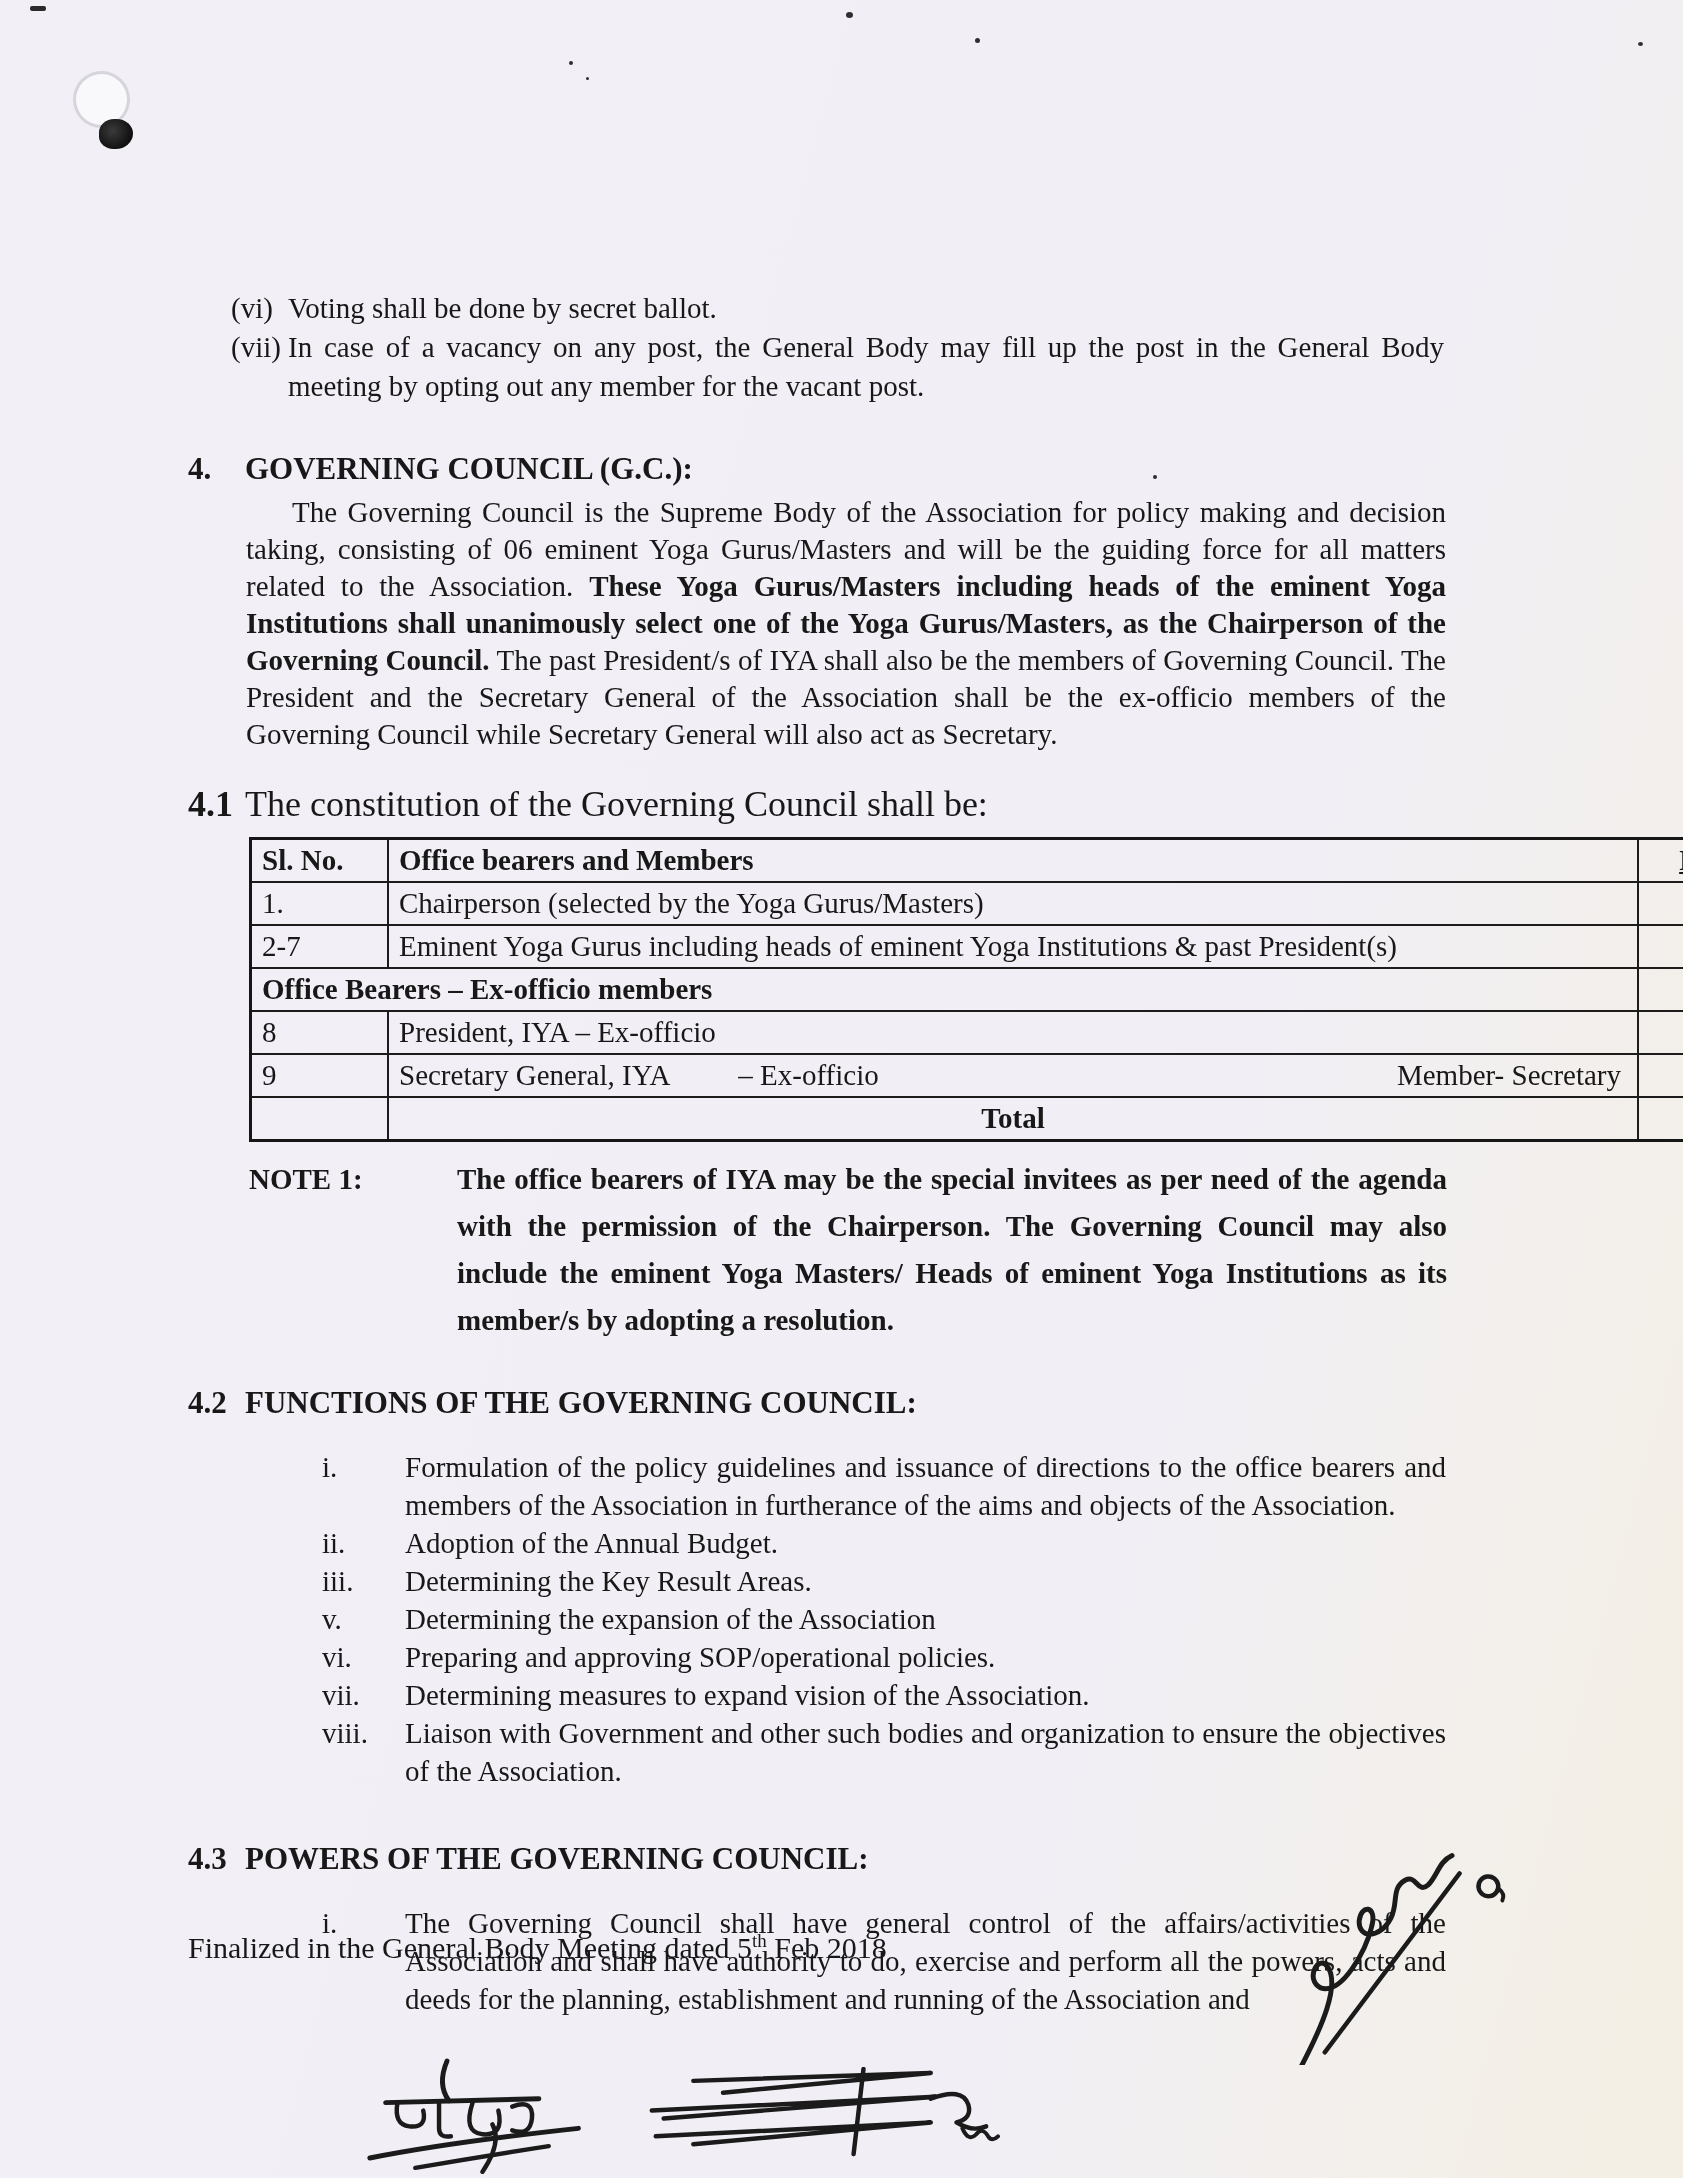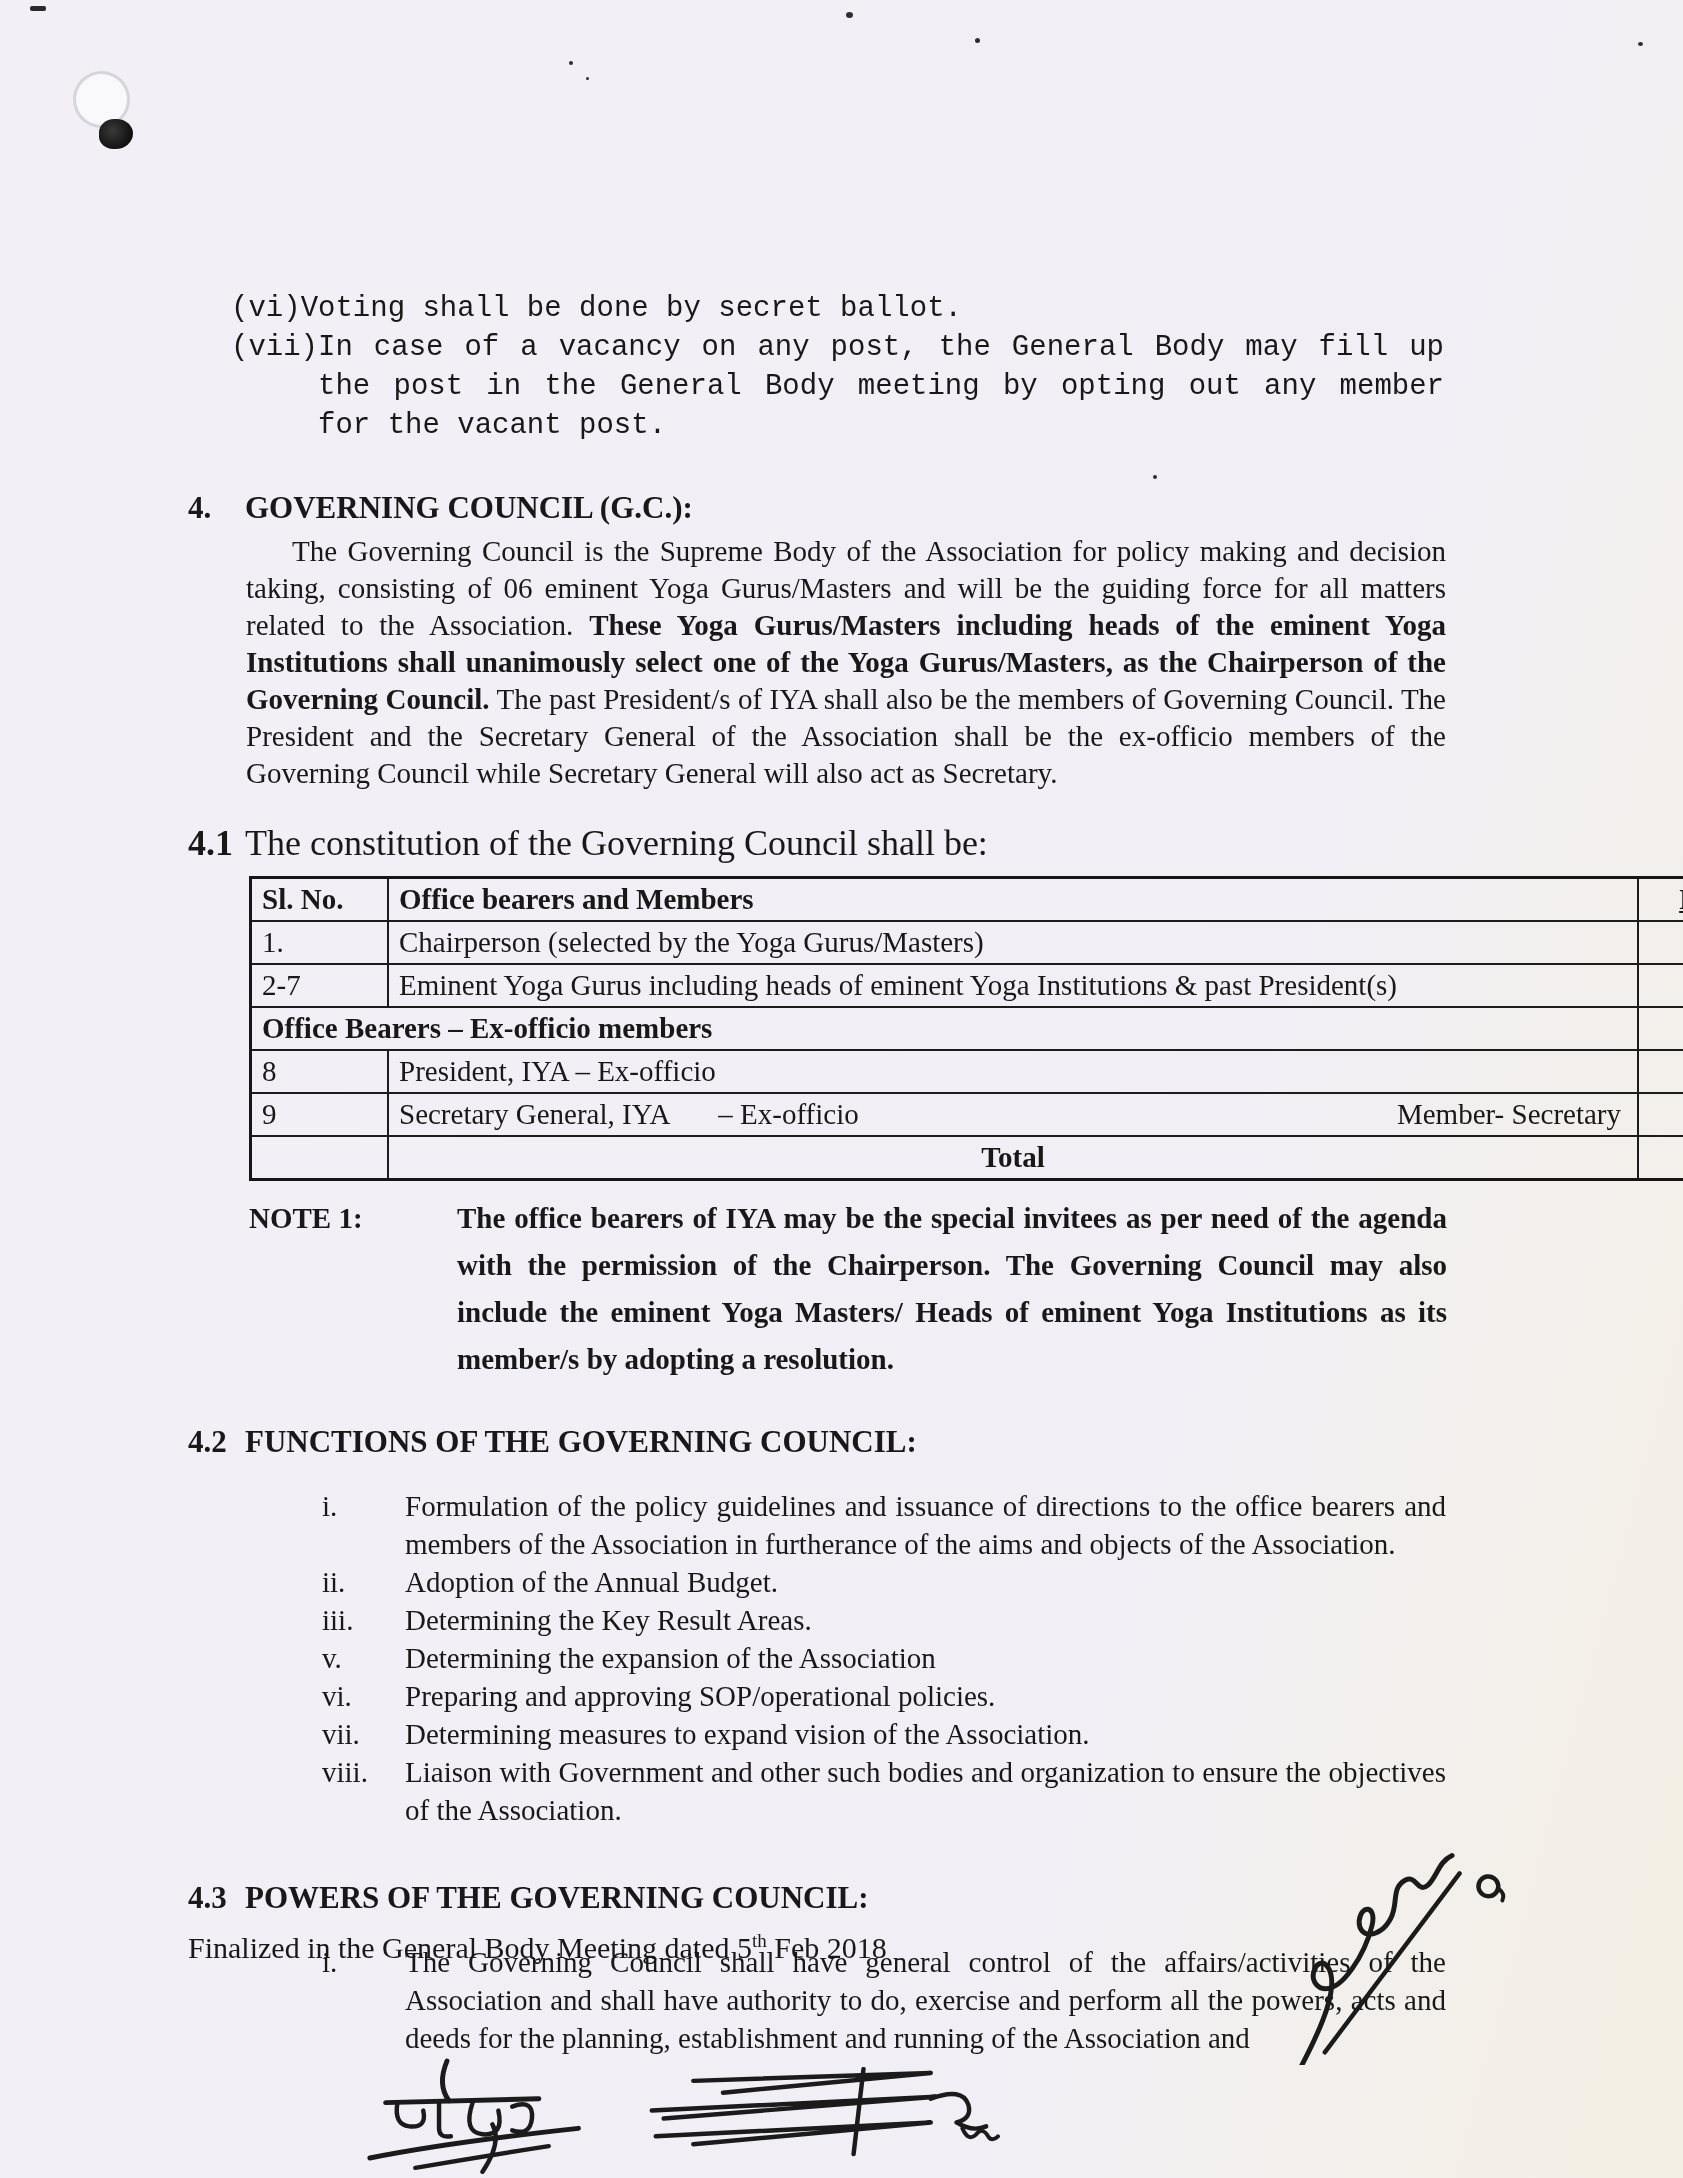--- a/index.html
+++ b/index.html
@@ -14,21 +14,21 @@
   
   .corner-dash{position:absolute;left:30px;top:6px;width:16px;height:5px;background:#2a2a2a;border-radius:2px;}
   .punch-hole{position:absolute;left:73px;top:71px;width:51px;height:51px;border-radius:50%;
     border:3px solid rgba(150,148,160,0.35);background:rgba(255,255,255,0.5);}
   .punch-dot{position:absolute;left:99px;top:119px;width:34px;height:30px;border-radius:48% 52% 55% 45%;
     background:radial-gradient(circle at 40% 40%,#3a3a3a,#101010 70%);}
   .speck{position:absolute;background:#2e2e2e;border-radius:50%;}
 
   .content{position:absolute;top:289px;left:0;width:1683px;}
 
-  .roman-item{display:flex;margin-left:231px;width:1213px;font-size:29px;line-height:39px;font-family:Liberation Mono, monospace;}
+  .roman-item{display:flex;margin-left:231px;width:1213px;font-size:29px;line-height:39px;}
   .roman-label{flex:none;min-width:57px;}
   .roman-text{flex:1;text-align:justify;}
 
   .sec-head{margin:40px 0 0 188px;font-size:31px;font-weight:bold;line-height:46px;}
   .sec-head .num{display:inline-block;min-width:57px;}
   .sec-head.normal-title{font-weight:normal;font-size:36px;}
   .sec-head.normal-title .num{font-weight:bold;}
 
   .para{margin:2px 0 0 246px;width:1200px;font-size:29px;line-height:37px;
     text-align:justify;text-indent:46px;}
@@ -37,21 +37,21 @@
   table.gc{margin:10px 0 0 249px;border-collapse:collapse;width:1516px;font-size:29px;
     border:3px solid #161616;}
   table.gc td,table.gc th{border:2.5px solid #1c1c1c;padding:3px 10px;vertical-align:top;line-height:35px;text-align:left;}
   table.gc th{font-weight:bold;}
   .col-sl{width:115px;}
   .col-no{width:103px;text-decoration:underline;}
   .sl-cell{padding-left:14px;}
   .no-cell{font-weight:bold;text-align:center !important;}
   .indent-cell{padding-left:26px;}
   .r9{display:flex;}
-  .r9 .p2{margin-left:48px;}
+  .r9 .p2{margin-left:68px;}
   .r9 .p3{margin-left:auto;padding-right:6px;}
   .total-cell{text-align:center !important;font-weight:bold;}
 
   .note{display:flex;margin:14px 8px 0 249px;width:1198px;font-weight:bold;
     font-size:29px;line-height:47px;}
   .note-label{flex:none;width:208px;}
   .note-text{flex:1;text-align:justify;}
 
   .func-list{margin-top:22px;}
   .func-item{display:flex;margin-left:322px;width:1124px;font-size:29px;line-height:38px;}

